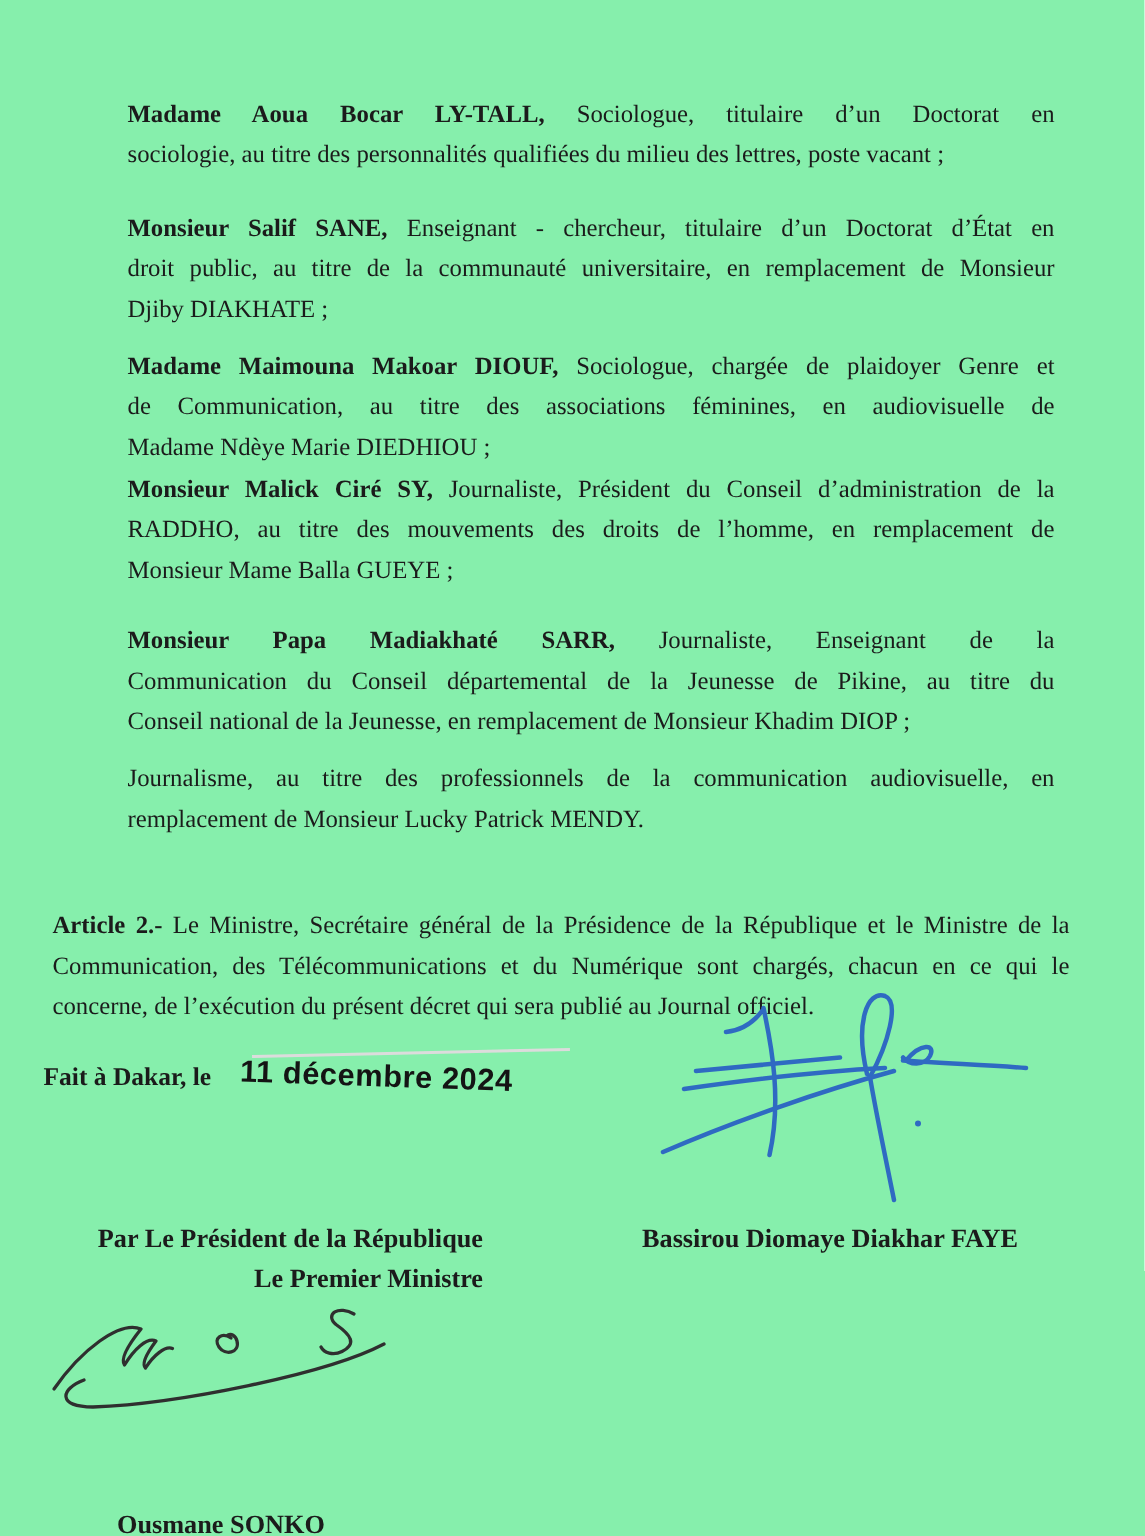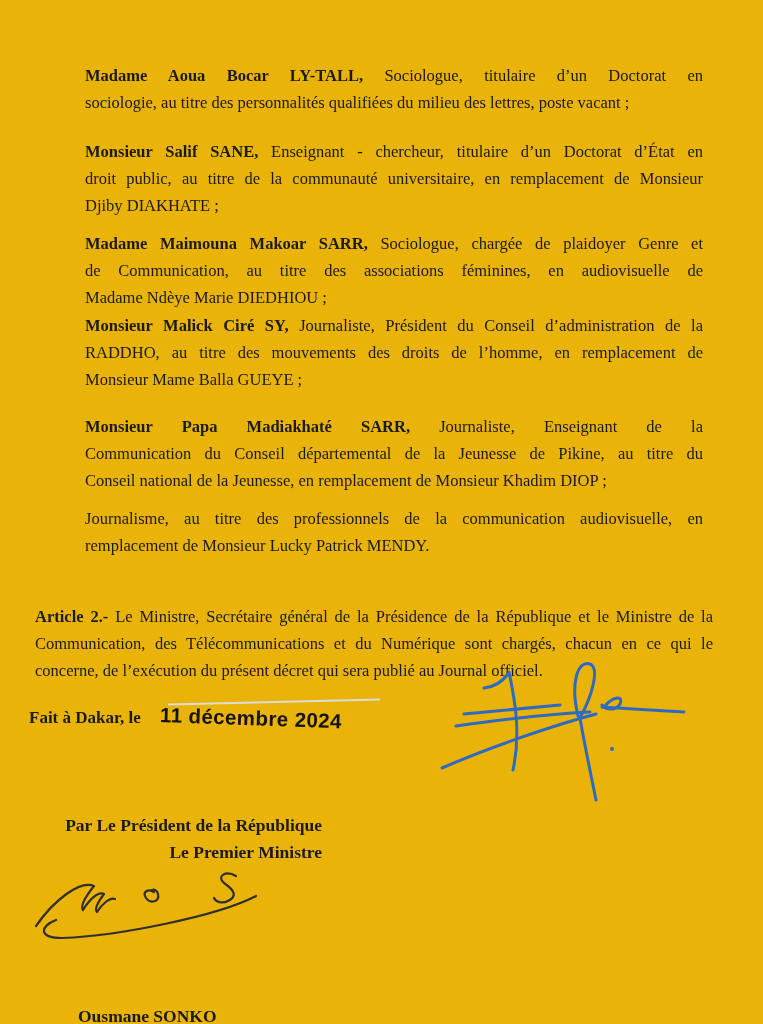--- a/index.html
+++ b/index.html
@@ -1,19 +1,19 @@
 <!DOCTYPE html>
 <html><head>
 <meta charset="utf-8">
 <style>
   html,body{margin:0;padding:0;background:#ffffff;}
   .page{
     position:relative;
     width:763px;height:1024px;
-    background:#eab308;
+    background:#86efac;
     font-family:"Liberation Serif",serif;
     color:#1b1b1b;
     overflow:hidden;
   }
   .bullet{
     position:absolute;left:85px;width:618px;
     font-size:16.5px;line-height:27px;
   }
   .bullet .dot{
     position:absolute;left:-30px;top:-1px;
@@ -69,21 +69,21 @@
 
   <div class="bullet" style="top:138px">
     <span class="dot"></span>
     <div class="jline"><span class="b">Monsieur Salif SANE,</span> <span>Enseignant - chercheur, titulaire d’un Doctorat d’État en</span></div>
     <div class="jline">droit public, au titre de la communauté universitaire, en remplacement de Monsieur</div>
     <div class="jline last">Djiby DIAKHATE ;</div>
   </div>
 
   <div class="bullet" style="top:230px">
     <span class="dot"></span>
-    <div class="jline"><span class="b">Madame Maimouna Makoar SARR,</span> <span>Sociologue, chargée de plaidoyer Genre et</span></div>
+    <div class="jline"><span class="b">Madame Maimouna Makoar DIOUF,</span> <span>Sociologue, chargée de plaidoyer Genre et</span></div>
     <div class="jline">de Communication, au titre des associations féminines, en audiovisuelle de</div>
     <div class="jline last">Madame Ndèye Marie DIEDHIOU ;</div>
   </div>
 
   <div class="bullet" style="top:312px">
     <span class="dot"></span>
     <div class="jline"><span class="b">Monsieur Malick Ciré SY,</span> <span>Journaliste, Président du Conseil d’administration de la</span></div>
     <div class="jline">RADDHO, au titre des mouvements des droits de l’homme, en remplacement de</div>
     <div class="jline last">Monsieur Mame Balla GUEYE ;</div>
   </div>
@@ -123,20 +123,21 @@
       <path d="M18,74 C60,68 110,62 152,60"></path>
     </g>
     <circle cx="174" cy="97" r="2" fill="#2f6ac2"></circle>
   </svg>
 
   <div class="left-block">
     <div>Par Le Président de la République</div>
     <div>Le Premier Ministre</div>
   </div>
 
+  <div class="right-name">Bassirou Diomaye Diakhar FAYE</div>
 
   <svg class="sig-black" viewBox="0 0 250 92">
     <g fill="none" stroke="#2f2f2f" stroke-width="2.2" stroke-linecap="round" stroke-linejoin="round">
       <path d="M8,70 C26,44 52,24 66,30 C58,40 52,50 55,54 C61,44 70,35 76,38 C70,46 66,53 69,56 C74,48 82,41 87,43"></path>
       <path d="M126,36 C120,32 114,36 118,42 C122,48 132,46 130,38 C129,34 126,33 124,34"></path>
       <path d="M208,20 C198,14 188,20 196,27 C206,34 210,40 200,45 C194,48 188,46 186,42"></path>
       <path d="M228,40 C190,60 90,80 34,82 C10,82 12,70 28,64"></path>
     </g>
   </svg>
 

